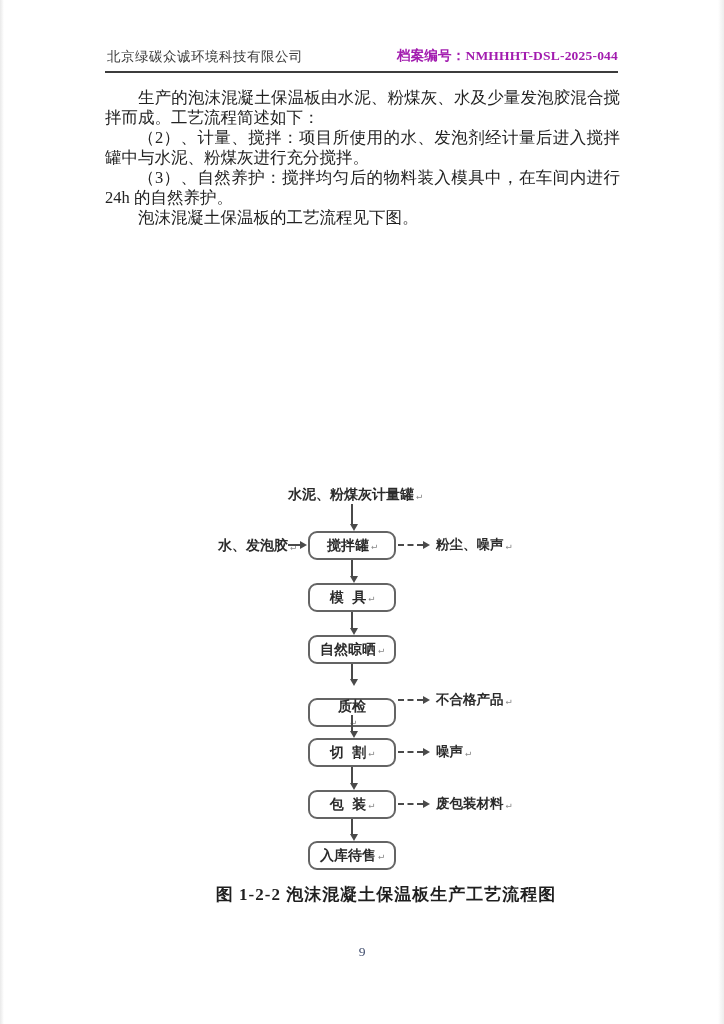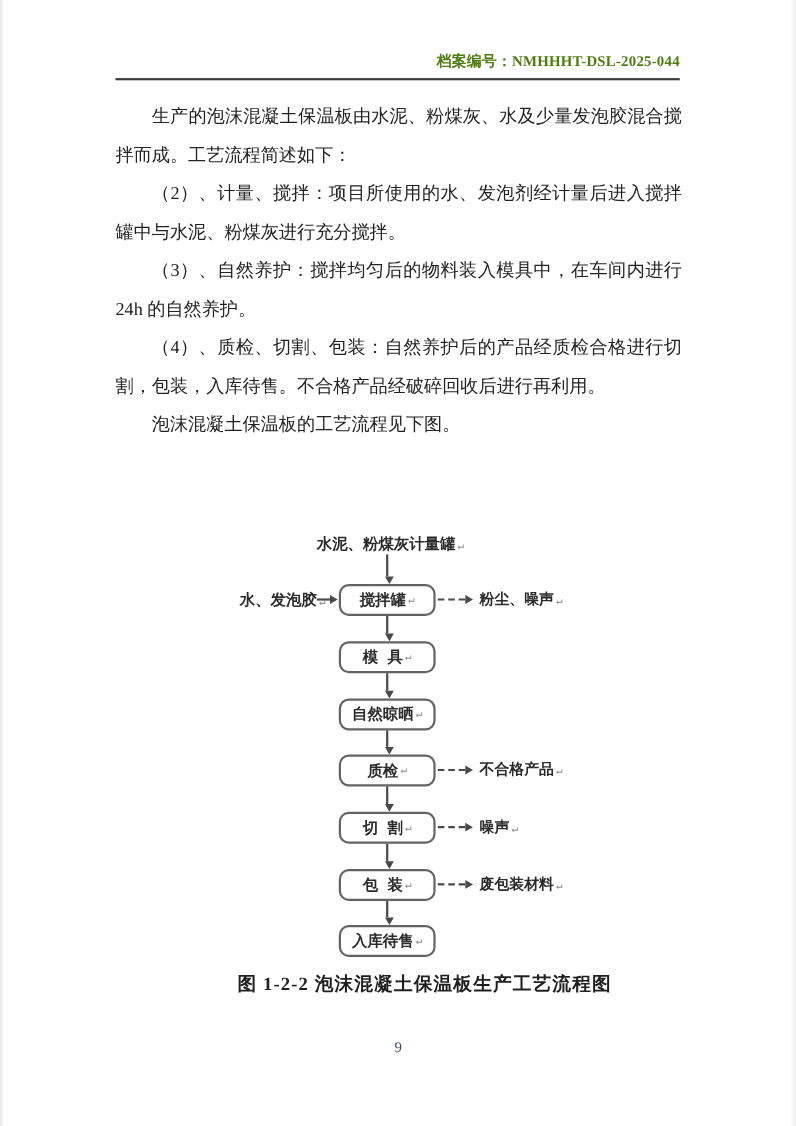--- a/index.html
+++ b/index.html
@@ -18,32 +18,32 @@
   .edge-right{position:absolute;right:0;top:0;bottom:0;width:6px;
     background:linear-gradient(to left,rgba(130,130,130,.14),rgba(255,255,255,0));}
 
   
   .hdr-company{
     position:absolute;left:107px;top:48px;
     font-size:13.5px;letter-spacing:.5px;color:#3a3a3a;
   }
   .hdr-doc{
     position:absolute;right:106px;top:47px;
-    font-size:13.5px;font-weight:600;letter-spacing:.2px;color:#4d7c0f;
+    font-size:13.5px;font-weight:600;letter-spacing:.2px;color:#a21caf;
     white-space:nowrap;
   }
   .hdr-rule{
     position:absolute;left:105px;top:71px;width:513px;height:1.5px;
     background:#3c3c3c;
   }
 
   
   .body-text{
     position:absolute;left:105px;top:88px;width:515px;
-    font-size:16.5px;line-height:35px;
+    font-size:16.5px;line-height:20px;
     text-align:justify;text-justify:inter-ideograph;
     color:#222;
   }
   .body-text p{margin:0;text-indent:2em;}
 
   
   .flow{
     position:absolute;left:0;top:486px;width:657px;height:392px;
     font-family:Liberation Mono, monospace;
     color:#2b2b2b;
@@ -92,30 +92,30 @@
     text-align:center;font-size:13.5px;color:#3d4a6b;
   }
 </style>
 </head>
 <body>
 
 <div class="page">
   <div class="edge-left"></div>
   <div class="edge-right"></div>
 
+  <div class="hdr-company">北京绿碳众诚环境科技有限公司</div>
   <div class="hdr-doc">
     <span>档案编号：</span><span>NMHHHT-DSL-2025-044</span>
   </div>
   <div class="hdr-rule"></div>
 
   <div class="body-text">
     <p>生产的泡沫混凝土保温板由水泥、粉煤灰、水及少量发泡胶混合搅拌而成。工艺流程简述如下：</p>
     <p>（2）、计量、搅拌：项目所使用的水、发泡剂经计量后进入搅拌罐中与水泥、粉煤灰进行充分搅拌。</p>
     <p>（3）、自然养护：搅拌均匀后的物料装入模具中，在车间内进行 24h 的自然养护。</p>
-    <p>（4）、质检、切割、包装：自然养护后的产品经质检合格进行切割，包装，入库待售。不合格产品经破碎回收后进行再利用。</p>
     <p>泡沫混凝土保温板的工艺流程见下图。</p>
   </div>
 
   <div class="flow">
 
     <div class="flow-label flow-top-label">
       <span>水泥、粉煤灰计量罐</span><span class="rm">↵</span>
     </div>
 
     <div class="varrow" style="top:18px;height:20px;"></div>
@@ -143,21 +143,21 @@
 
     <div class="varrow" style="top:126px;height:16px;"></div>
 
     <div class="fbox" style="top:149px;">
       <span>自然晾晒</span>
         <span class="rm">↵</span>
     </div>
 
     <div class="varrow" style="top:178px;height:15px;"></div>
 
-    <div class="fbox" style="top:200px;">
+    <div class="fbox" style="top:212px;flex-direction:column;">
       <span>质检</span>
         <span class="rm">↵</span>
     </div>
     <div class="harrow dashed" style="left:398px;top:213px;width:25px;"></div>
     <div class="flow-label emit-label" style="left:436px;top:205px;">
       <span>不合格产品</span><span class="rm">↵</span>
     </div>
 
     <div class="varrow" style="top:229px;height:16px;"></div>
 

